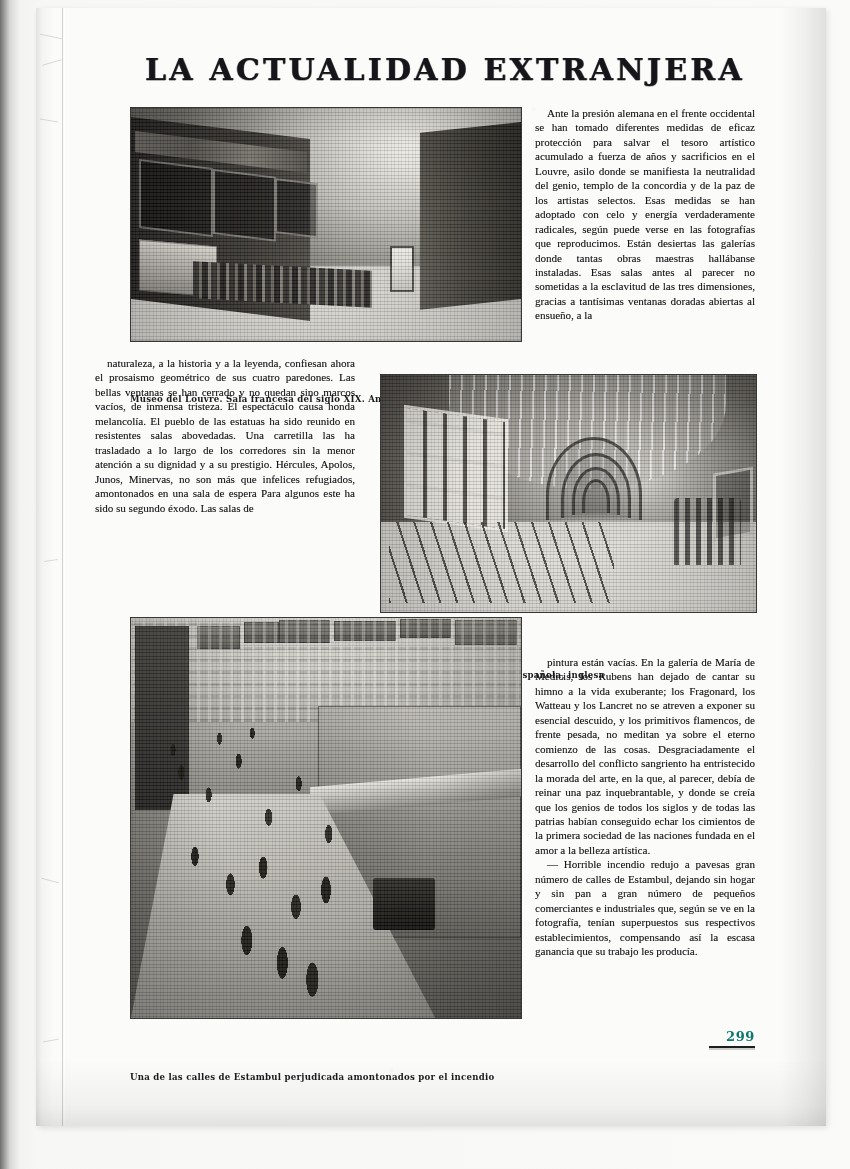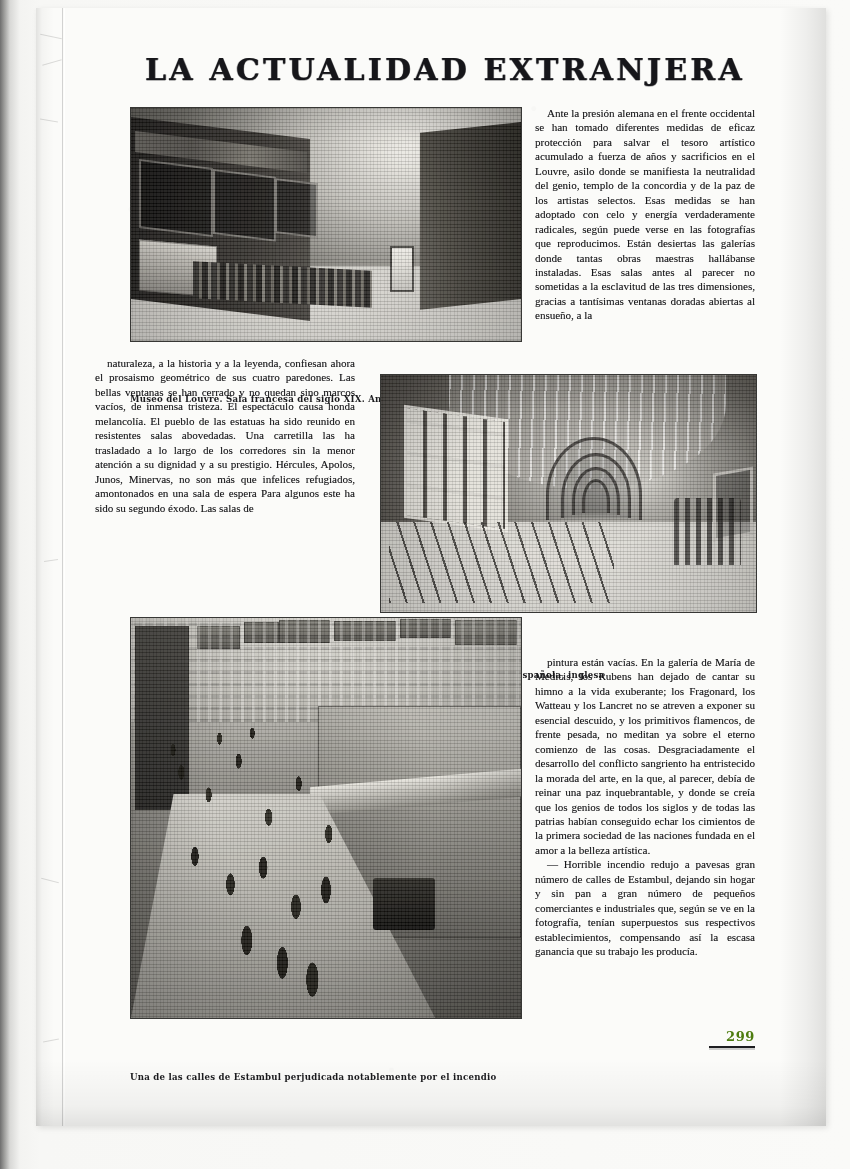--- a/index.html
+++ b/index.html
@@ -418,21 +418,21 @@
     left: 600px;
     top: 975px;
     width: 60px;
     text-align: right;
   }
   .folio-num {
     font-family: "DejaVu Serif", serif;
     font-weight: bold;
     font-size: 13px;
     letter-spacing: 0.6px;
-    color: #4d7c0f;
+    color: #0f766e;
   }
   .folio-rule {
     margin-top: 1px;
     margin-left: auto;
     width: 46px;
     height: 2px;
     background: #1d1d20;
     box-shadow: 0 2px 0 rgba(0,0,0,0.18);
   }
 
@@ -532,21 +532,21 @@
         <div class="stone-wall"></div>
         <div class="shop-row"></div>
         <div class="awning"></div>
         <div class="street"></div>
         <div class="crowd"></div>
         <div class="cart"></div>
       </div>
       <div class="halftone"></div>
       <div class="vignette"></div>
     </div>
-    <div class="caption" id="caption-estambul">Una de las calles de Estambul perjudicada notablemente por el incendio</div>
+    <div class="caption" id="caption-estambul">Una de las calles de Estambul perjudicada amontonados por el incendio</div>
 
     <div class="col" id="col-right-top">
       <p>Ante la presión alemana en el frente occidental se han tomado diferentes medidas de eficaz protección para salvar el tesoro artístico acumulado a fuerza de años y sacrificios en el Louvre, asilo donde se manifiesta la neutralidad del genio, templo de la concordia y de la paz de los artistas selectos. Esas medidas se han adoptado con celo y energía verdaderamente radicales, según puede verse en las fotografías que reproducimos. Están desiertas las galerías donde tantas obras maestras hallábanse instaladas. Esas salas antes al parecer no sometidas a la esclavitud de las tres dimensiones, gracias a tantísimas ventanas doradas abiertas al ensueño, a la</p>
     </div>
 
     <div class="col" id="col-left-middle">
       <p>naturaleza, a la historia y a la leyenda, confiesan ahora el prosaismo geométrico de sus cuatro paredones. Las bellas ventanas se han cerrado y no quedan sino marcos vacíos, de inmensa tristeza. El espectáculo causa honda melancolía. El pueblo de las estatuas ha sido reunido en resistentes salas abovedadas. Una carretilla las ha trasladado a lo largo de los corredores sin la menor atención a su dignidad y a su prestigio. Hércules, Apolos, Junos, Minervas, no son más que infelices refugiados, amontonados en una sala de espera Para algunos este ha sido su segundo éxodo. Las salas de</p>
     </div>
 
     <div class="col" id="col-right-bottom">

